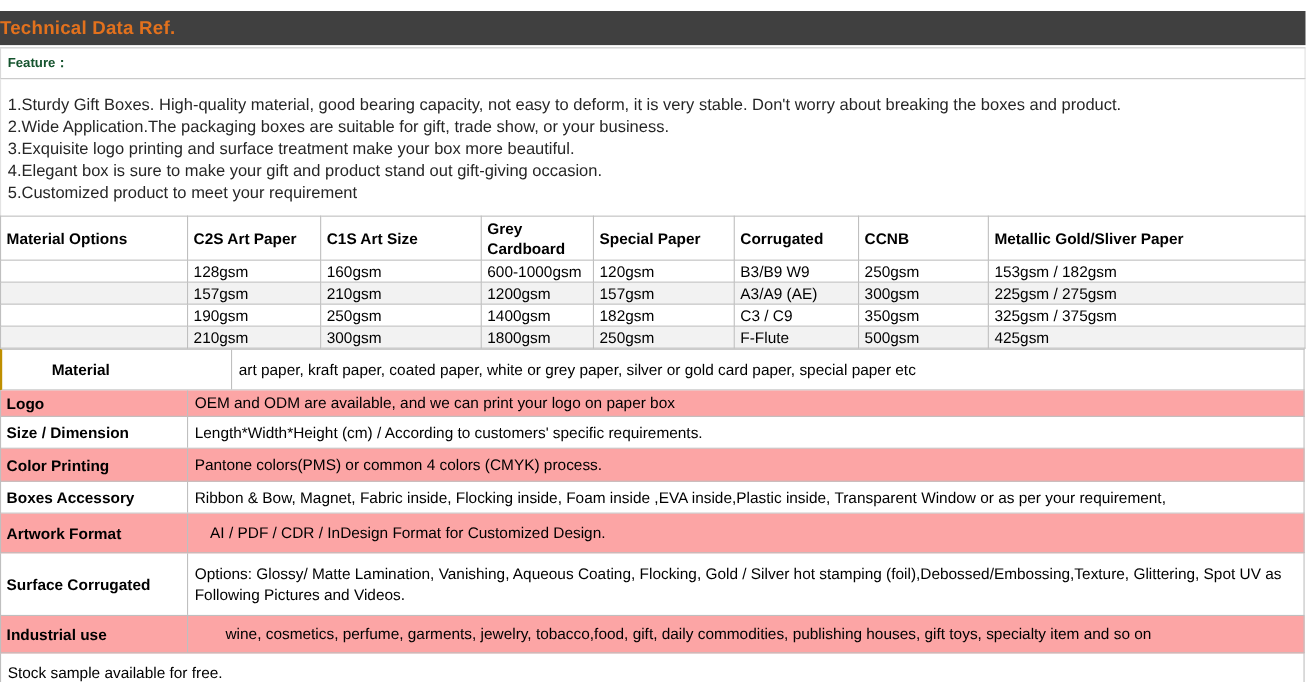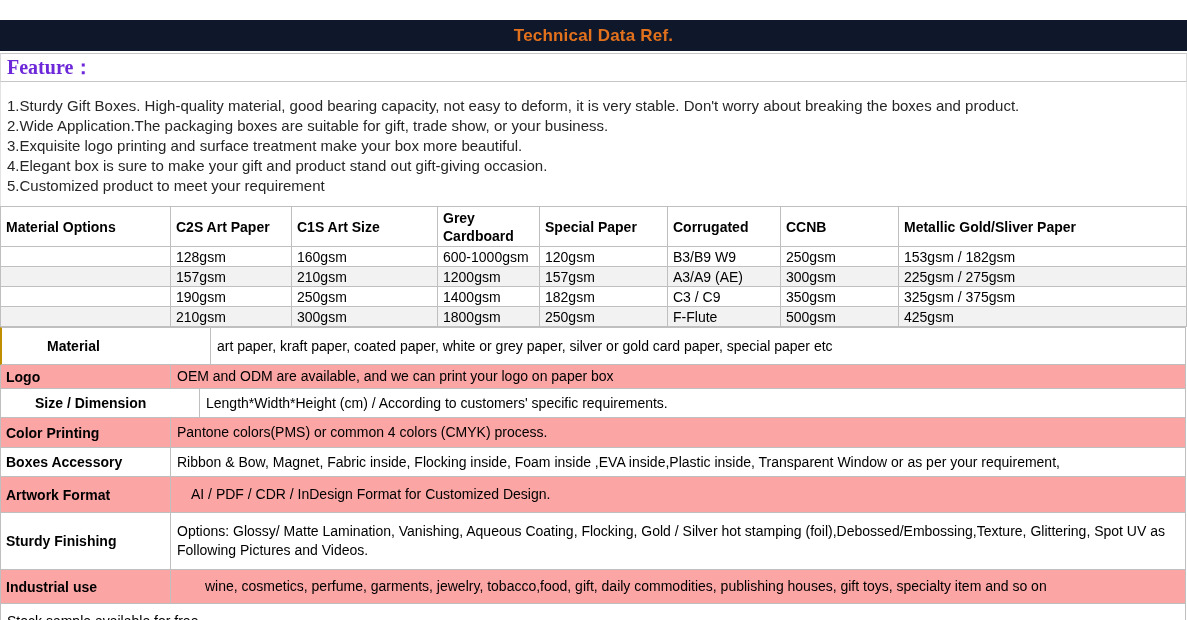--- a/index.html
+++ b/index.html
@@ -1,28 +1,28 @@
 <!DOCTYPE html>
 <html><head>
 <meta charset="utf-8">
 <style>
   * { margin:0; padding:0; box-sizing:border-box; }
   html,body { width:1187px; height:620px; background:#ffffff; overflow:hidden;
     font-family:"Liberation Sans", sans-serif; color:#000; }
 
   
-  .title-bar { margin-top:20px; height:31px; background:#0f172a;
-    display:flex; align-items:center; justify-content:center; }
+  .title-bar { margin-top:10px; height:31px; background:#404040;
+    display:flex; align-items:center; justify-content:flex-start; }
   .title-bar .title { color:#E2711D; font-size:17px; font-weight:bold; letter-spacing:0.2px; }
 
   
   .feature-box { margin-top:2px; height:29px; border-top:1px solid #C6C6C6; border-bottom:1px solid #C6C6C6;
     border-left:1px solid #D9D9D9; border-right:1px solid #D9D9D9;
     display:flex; align-items:center; padding-left:6px; }
-  .feature-box .feature-heading { font-size:20px; font-weight:bold; color:#6d28d9;font-family:Liberation Serif, serif; }
+  .feature-box .feature-heading { font-size:12px; font-weight:bold; color:#14532d; }
 
   
   .feature-list { padding:14px 0 0 6px; border-left:1px solid #E3E3E3; border-right:1px solid #E3E3E3;
     height:124px; }
   .feature-line { font-size:15px; line-height:20px; color:#262626; white-space:nowrap; }
 
   
   table.spec { border-collapse:collapse; table-layout:fixed; width:1186px; }
   table.spec th, table.spec td { border:1px solid #BFBFBF; font-size:14px;
     padding:1px 5px; text-align:left; vertical-align:middle; overflow:hidden; white-space:nowrap; }
@@ -30,21 +30,21 @@
   table.spec tbody td { height:20px; font-weight:normal;margin-left:40px; }
   table.spec tr.alt td { background:#F2F2F2; }
 
   
   .details { width:1186px; }
   .detail-row { display:flex; border:1px solid #BFBFBF; border-top:none; }
   .detail-row.alt { background:#fca5a5; }
   .detail-row:nth-child(1) { border-top:1px solid #BFBFBF; border-left:2px solid #BF8F00;padding-left:40px; }
   .detail-row:nth-child(1) { height:38px; }
   .detail-row:nth-child(2) { height:24px; }
-  .detail-row:nth-child(3) { height:29px;padding-left:29px; }
+  .detail-row:nth-child(3) { height:29px; }
   .detail-row:nth-child(4) { height:30px; }
   .detail-row:nth-child(5) { height:29px; }
   .detail-row:nth-child(6) { height:36px;gap:14px; }
   .detail-row:nth-child(7) { height:57px; }
   .detail-row:nth-child(8) { height:34px;gap:28px; }
   .detail-row:nth-child(9) { height:35px; }
   .detail-label { width:170px; flex:0 0 170px; border-right:1px solid #BFBFBF;
     display:flex; align-items:center; padding-left:5px; font-size:14px; font-weight:bold; }
   .detail-row:nth-child(1) .detail-label { width:169px; flex:0 0 169px; }
   .detail-value { flex:1; display:flex; align-items:center; padding:2px 6px;
@@ -155,21 +155,21 @@
     </div>
     <div class="detail-row">
       <div class="detail-label">Boxes Accessory</div>
       <div class="detail-value">Ribbon &amp; Bow, Magnet, Fabric inside, Flocking inside, Foam inside ,EVA inside,Plastic inside, Transparent Window or as per your requirement,</div>
     </div>
     <div class="detail-row alt">
       <div class="detail-label">Artwork Format</div>
       <div class="detail-value">AI / PDF / CDR / InDesign Format for Customized Design.</div>
     </div>
     <div class="detail-row">
-      <div class="detail-label">Sturdy Finishing</div>
+      <div class="detail-label">Surface Corrugated</div>
       <div class="detail-value">Options: Glossy/ Matte Lamination, Vanishing, Aqueous Coating, Flocking, Gold / Silver hot stamping (foil),Debossed/Embossing,Texture, Glittering, Spot UV as Following Pictures and Videos.</div>
     </div>
     <div class="detail-row alt">
       <div class="detail-label">Industrial use</div>
       <div class="detail-value">wine, cosmetics, perfume, garments, jewelry, tobacco,food, gift, daily commodities, publishing houses, gift toys, specialty item and so on</div>
     </div>
     <div class="detail-row">
       <div class="detail-value">Stock sample available for free.</div>
     </div>
   </div>

